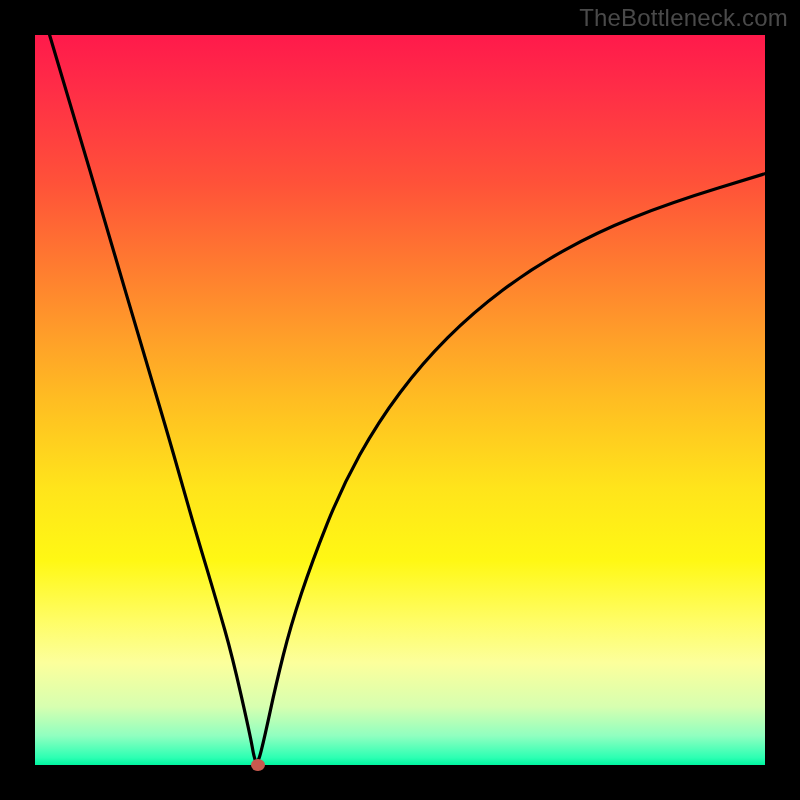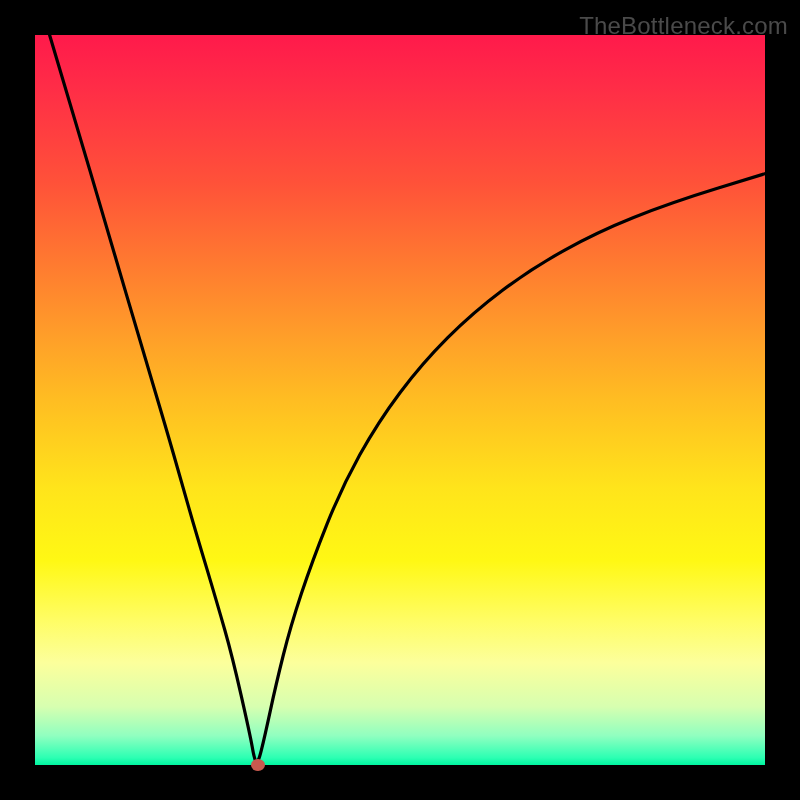--- a/index.html
+++ b/index.html
@@ -12,21 +12,21 @@
     overflow: hidden;
   }
   .frame {
     position: relative;
     width: 800px;
     height: 800px;
     background: #000;
   }
   .watermark {
     position: absolute;
-    top: 12px;
+    top: 4px;
     right: 12px;
     color: #4a4a4a;
     font-size: 24px;
     font-weight: 500;
     letter-spacing: 0.2px;
     pointer-events: none;
   }
   .plot {
     position: absolute;
     left: 35px;

